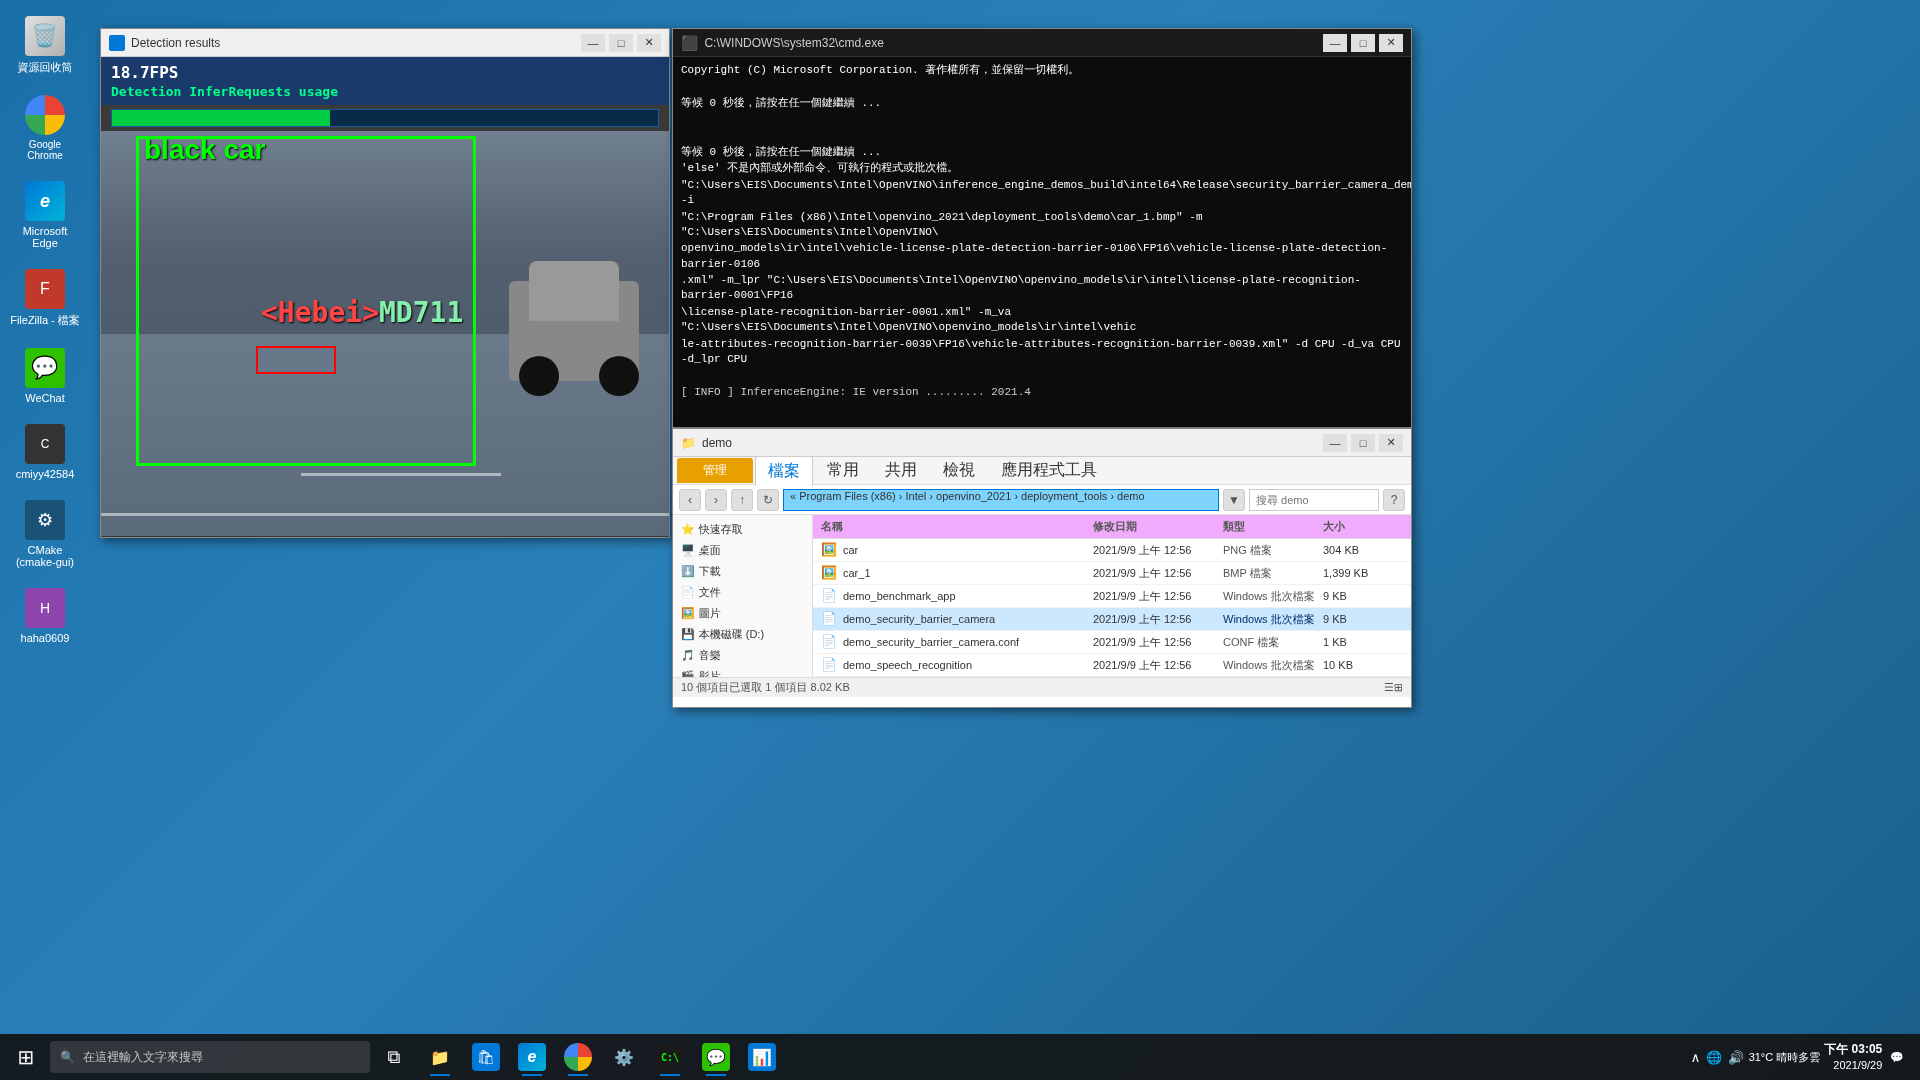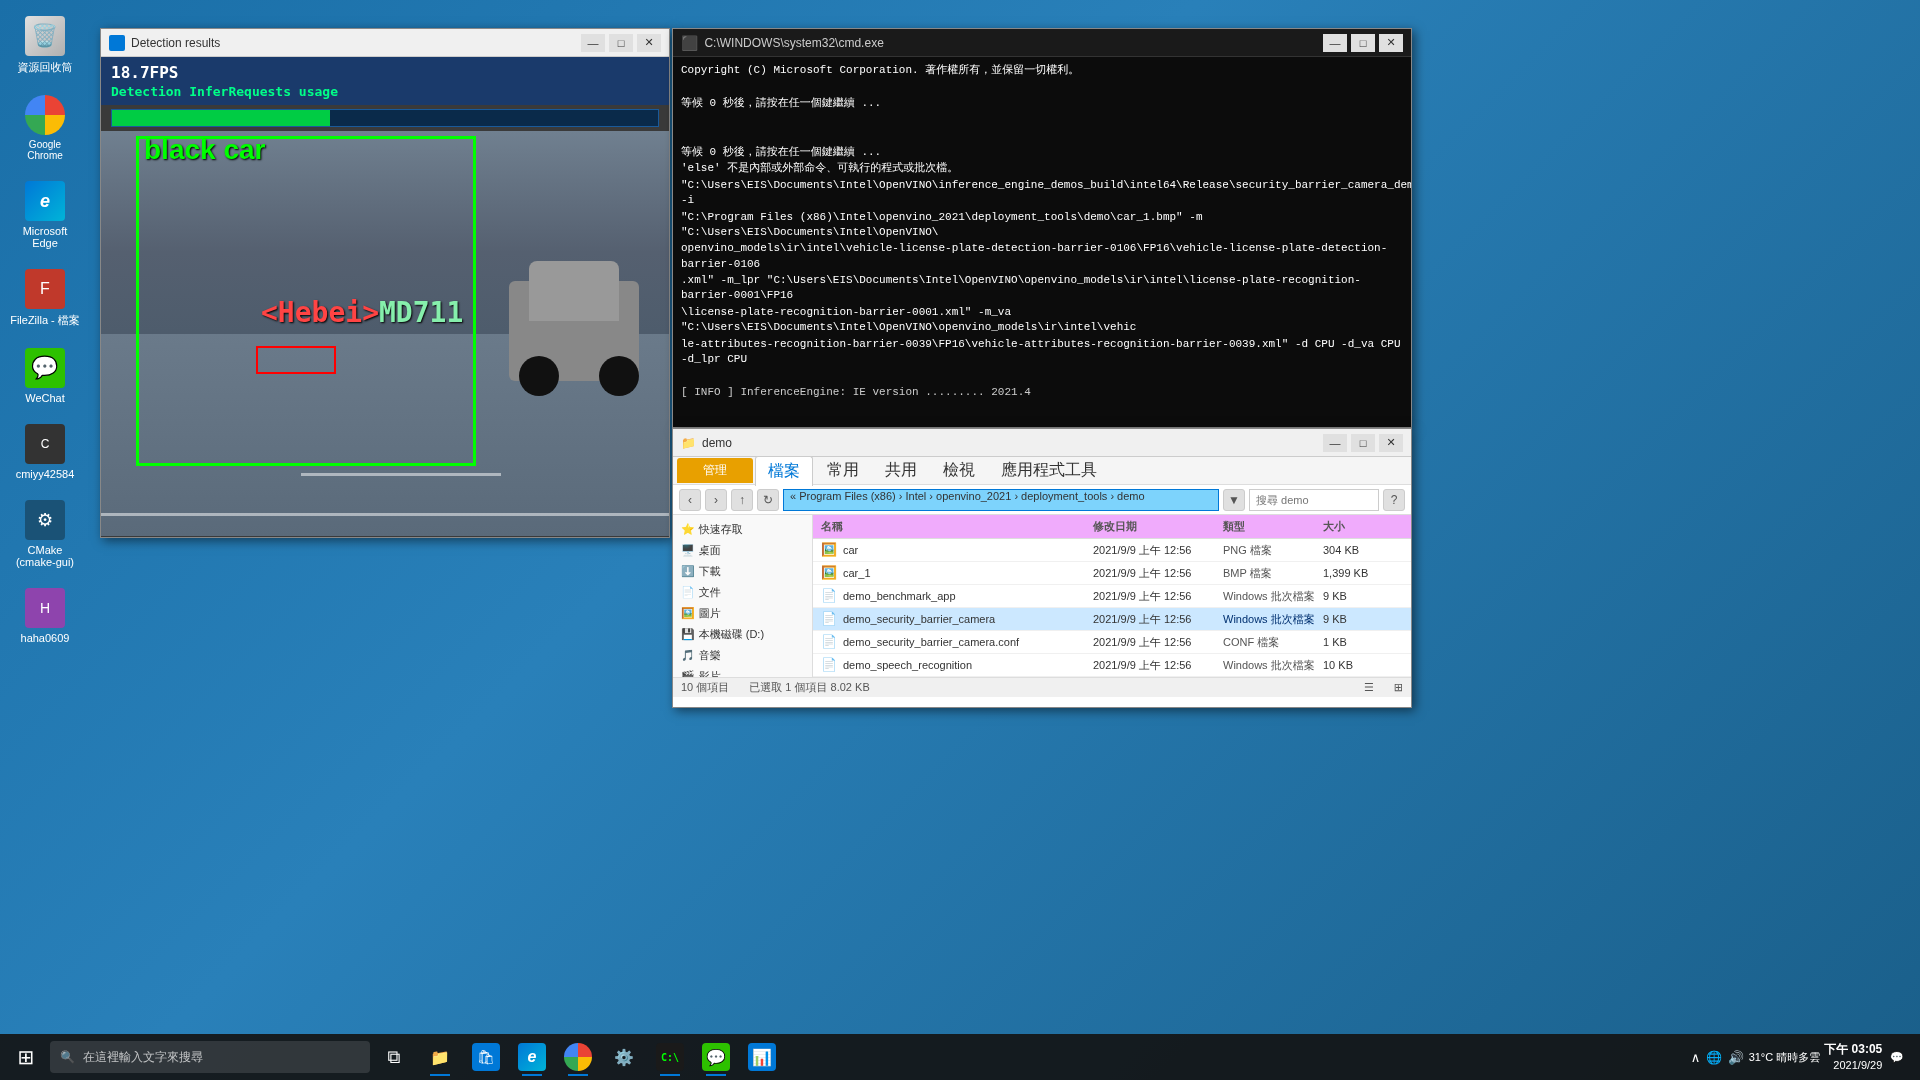--- a/index.html
+++ b/index.html
@@ -468,21 +468,20 @@
     }
     .explorer-statusbar {
       background: #f0f0f0;
       height: 20px;
       border-top: 1px solid #ddd;
       display: flex;
       align-items: center;
       padding: 0 8px;
       font-size: 11px;
       color: #555;
-      gap: 20px;
     }
 
     
     .taskbar {
       position: absolute;
       bottom: 0;
       left: 0;
       width: 100%;
       height: 46px;
       background: rgba(20,20,20,0.92);

